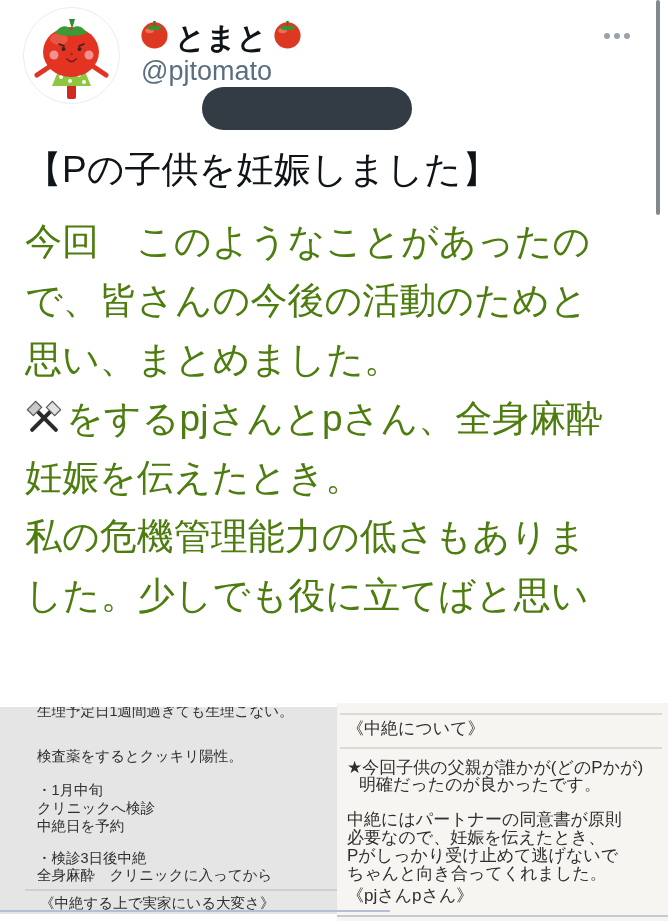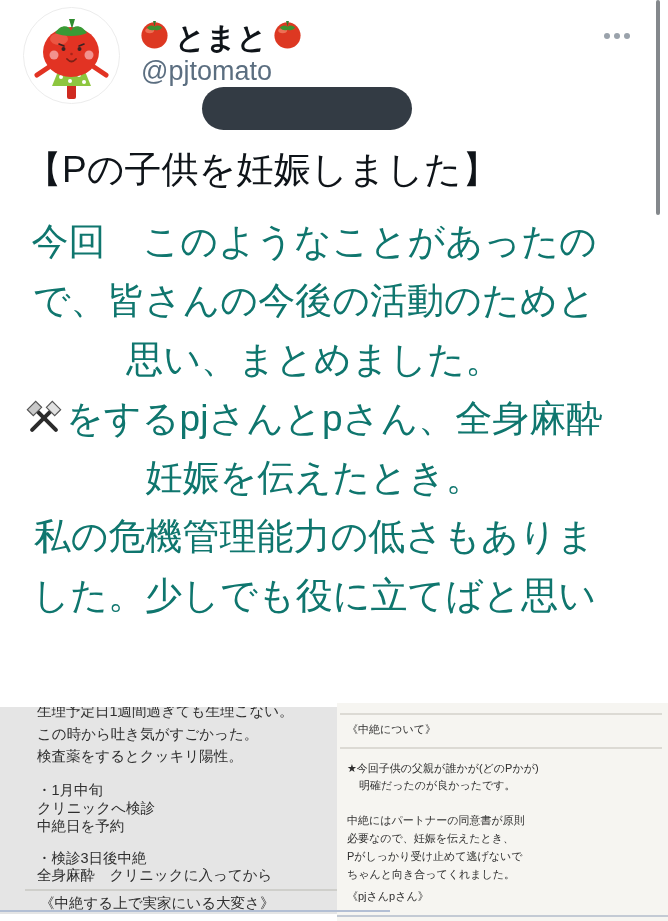--- a/index.html
+++ b/index.html
@@ -16,33 +16,33 @@
   .handle{position:absolute;left:141px;top:56px;font-size:27px;color:#5b6e80;font-weight:400;}
   .more-button{position:absolute;left:604px;top:26px;width:36px;height:20px;display:flex;
     align-items:center;gap:4px;cursor:pointer;}
   .more-button .dot{width:6px;height:6px;border-radius:50%;background:#9aa2ab;}
   
   .redaction-pill{position:absolute;left:202px;top:87px;width:210px;height:43px;
     border-radius:22px;background:#333b44;}
   
   .tweet-title{position:absolute;left:25px;top:140px;font-size:37px;line-height:59px;
     white-space:nowrap;color:#0f1419;}
-  .tweet-body{position:absolute;left:25px;top:212px;font-size:37px;line-height:59px;color:#0f766e;text-align:center;}
+  .tweet-body{position:absolute;left:25px;top:212px;font-size:37px;line-height:59px;color:#4d7c0f;}
   .tweet-body .line{height:59px;white-space:nowrap;}
   .hammer{display:inline-block;width:38px;height:38px;vertical-align:-6px;margin-right:3px;}
   .hammer svg{width:38px;height:38px;display:block;}
   
   .attach-left{position:absolute;left:0;top:707px;width:390px;height:207px;overflow:hidden;
     background:#e5e5e5;}
   .attach-left .al{position:absolute;left:37px;font-size:14.5px;line-height:16px;
     color:#2e2e2e;white-space:nowrap;}
   .attach-left .rule{position:absolute;left:25px;width:360px;height:1.5px;background:#cfcfcb;}
   .attach-right{position:absolute;left:337px;top:703px;width:331px;height:218px;
     background:#f6f5f1;overflow:hidden;}
-  .attach-right .al{position:absolute;left:10px;font-size:11px;line-height:16px;
+  .attach-right .al{position:absolute;left:10px;font-size:17px;line-height:16px;
     color:#2e2e2e;white-space:nowrap;}
   .attach-right .rule{position:absolute;left:3px;width:322px;height:1.5px;background:#dcdad4;}
   .bottom-line-left{position:absolute;left:0;top:910px;width:390px;height:2px;background:#b3bfd4;}
   .bottom-line-right{position:absolute;left:337px;top:915px;width:331px;height:2px;background:#c3cad4;}
   
   .scrollbar-thumb{position:absolute;left:656px;top:0;width:4px;height:215px;
     border-radius:2px;background:#84888c;}
 </style>
 </head>
 <body>
@@ -123,21 +123,20 @@
       </svg>
     </span><span>をするpjさんとpさん、全身麻酔</span>
   </div>
   <div class="line">妊娠を伝えたとき。</div>
   <div class="line">私の危機管理能力の低さもありま</div>
   <div class="line">した。少しでも役に立てばと思い</div>
 </div>
 
 <div class="attach-left">
   <div class="al" style="top:-4px">生理予定日1週間過ぎても生理こない。</div>
-  <div class="al" style="top:19px">この時から吐き気がすごかった。</div>
   <div class="al" style="top:41px">検査薬をするとクッキリ陽性。</div>
   <div class="al" style="top:75px">・1月中旬</div>
   <div class="al" style="top:93px">クリニックへ検診</div>
   <div class="al" style="top:111px">中絶日を予約</div>
   <div class="al" style="top:143px">・検診3日後中絶</div>
   <div class="al" style="top:160px">全身麻酔　クリニックに入ってから</div>
   <div class="rule" style="top:182px"></div>
   <div class="al" style="top:188px;left:40px">《中絶する上で実家にいる大変さ》</div>
 </div>
 

